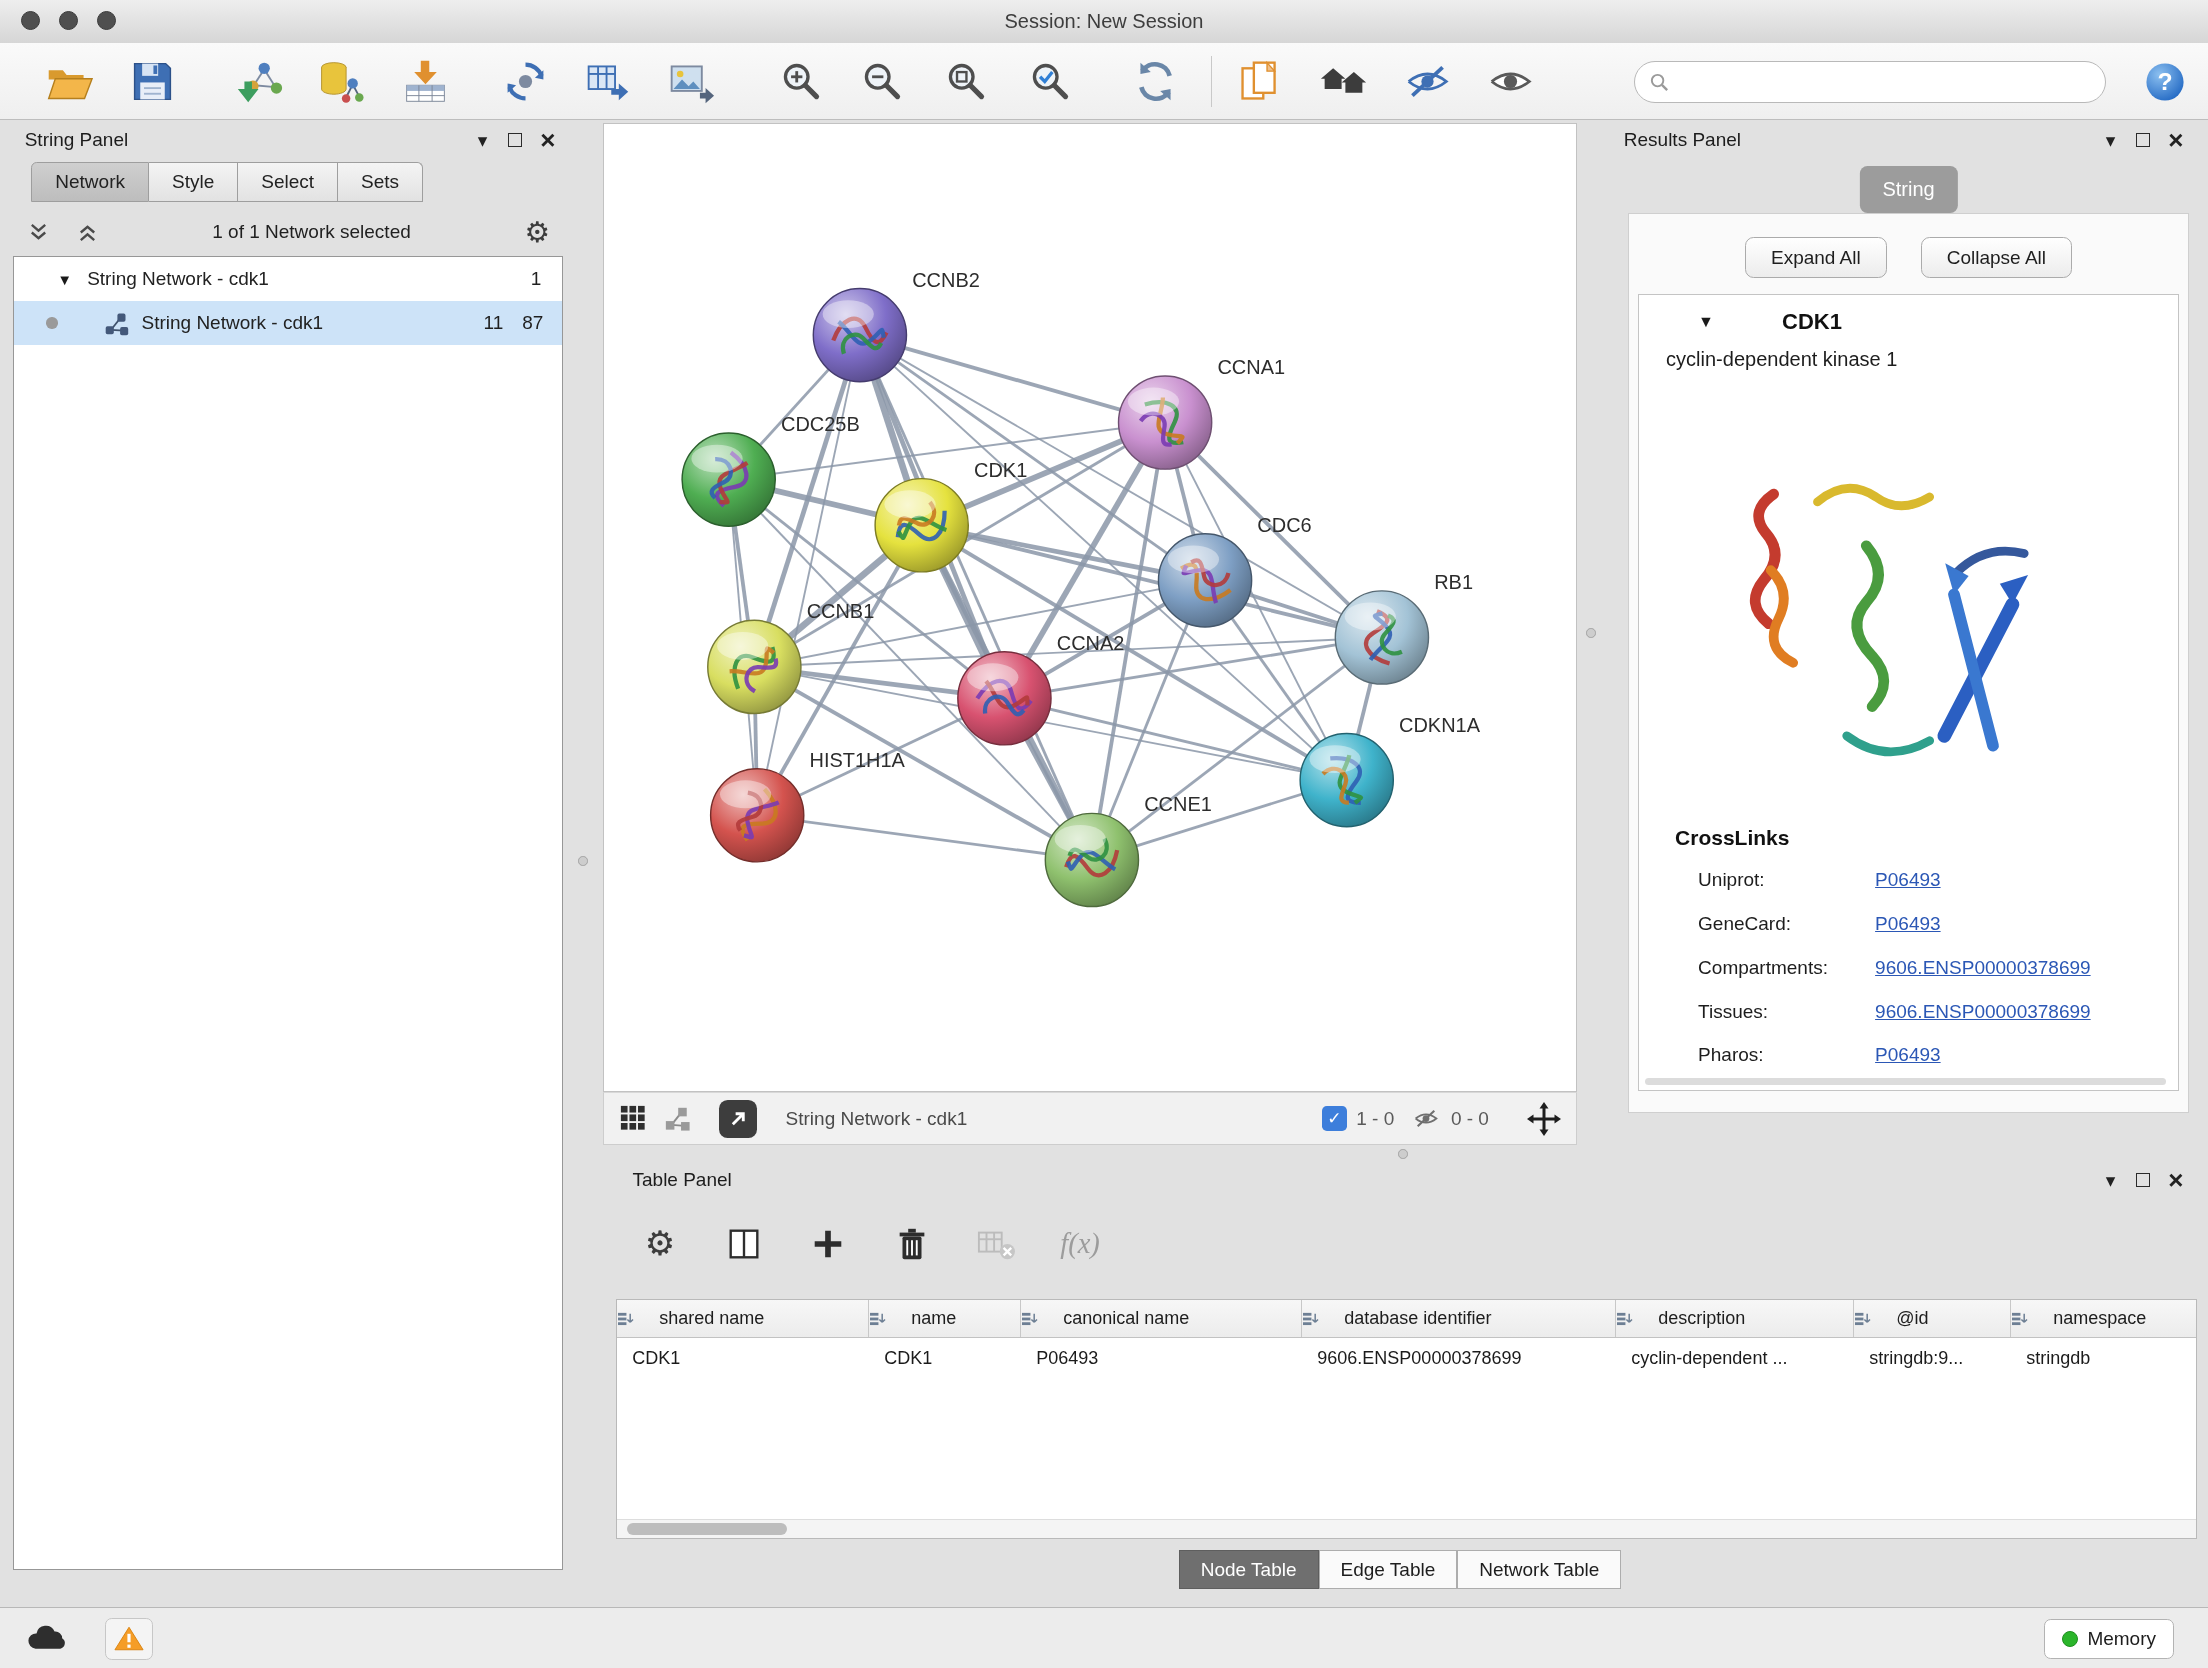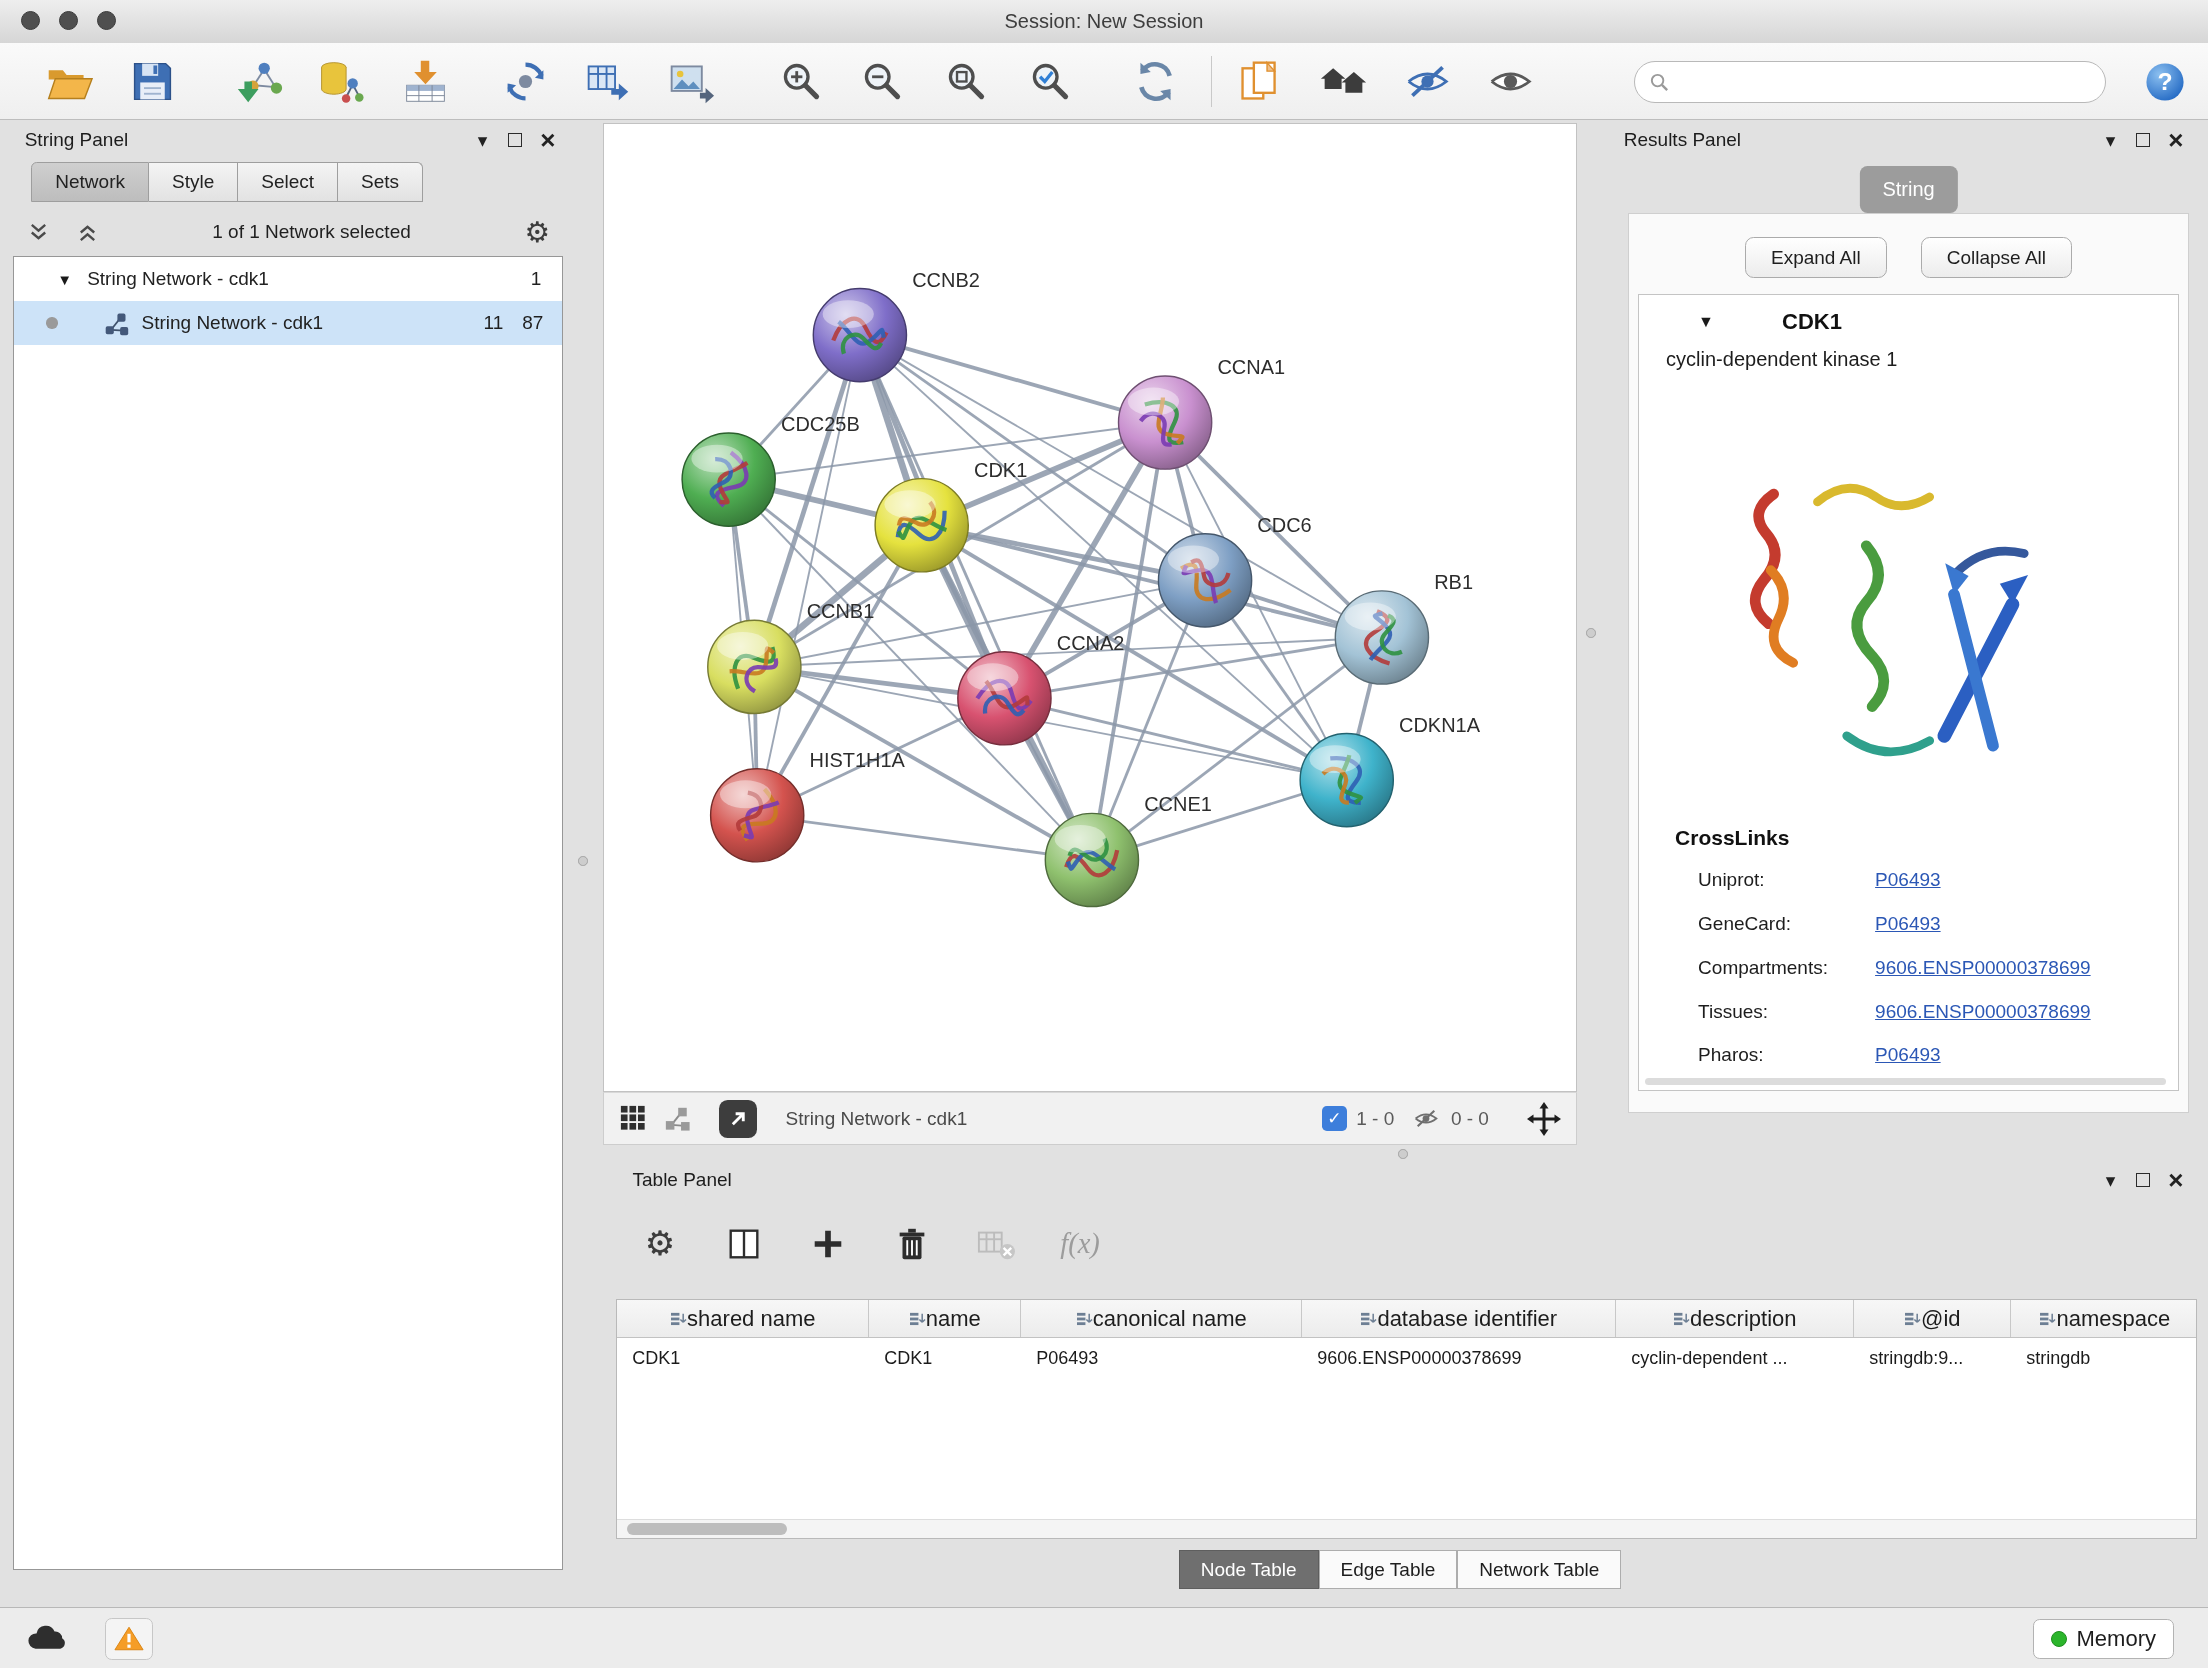--- a/index.html
+++ b/index.html
@@ -78,34 +78,34 @@
 
 .table-panel{position:absolute;left:603px;top:1162px;width:1594px;height:443px}
 .tp-header{position:absolute;left:0;top:0;right:0;height:36px;display:flex;align-items:center}
 .tp-header .panel-title{margin-left:29.5px}
 .tp-header .hicons{margin-left:auto;display:flex;gap:5.7px;margin-right:7.6px}
 .tp-toolbar{position:absolute;left:34px;top:53px;height:57px;display:flex;align-items:center;gap:38px}
 .tp-tool{display:flex;align-items:center;justify-content:center;width:46px;height:46px}
 .fx-label{font-family:"Liberation Serif",serif;font-style:italic;font-size:28.5px;color:#9c9c9c}
 .tp-table{position:absolute;left:13.3px;top:137px;right:0;height:240px;background:#fff;border:1px solid #b9b9b9;overflow:hidden}
 .tp-thead{display:flex;height:38px;background:linear-gradient(#f7f7f7,#ececec);border-bottom:1px solid #c2c2c2}
-.tp-th{display:flex;align-items:center;justify-content:center;gap:0;font-size:22px;color:#1d1d1d;border-right:1px solid #c8c8c8;overflow:hidden;white-space:nowrap;flex:none}
+.tp-th{display:flex;align-items:center;gap:25px;font-size:18px;color:#1d1d1d;border-right:1px solid #c8c8c8;overflow:hidden;white-space:nowrap;flex:none}
 .tp-trow{display:flex;height:40px;align-items:center}
 .tp-td{font-size:18px;color:#1b1b1b;padding-left:15px;overflow:hidden;white-space:nowrap;flex:none}
 .tp-hscroll{position:absolute;left:0;right:0;bottom:0;height:19px;background:#f4f4f4;border-top:1px solid #ddd}
 .tp-thumb{position:absolute;left:9.5px;top:2.9px;width:160px;height:12.4px;background:#bdbdbd;border-radius:6.7px}
 .tp-tabs{position:absolute;left:0;right:0;top:388px;display:flex;justify-content:center}
 .tp-tab{font-size:19px;padding:7.6px 21px;border:1px solid #adadad;background:#fafafa;color:#1d1d1d}
 .tp-tab.active{background:#6f6f6f;color:#fff;border-color:#5e5e5e}
 
 
 .statusbar{position:absolute;left:0;top:1607px;width:2208px;height:61px;background:#ececec;border-top:1px solid #b8b8b8}
 .sb-warn{position:absolute;left:105px;top:9.5px;width:48px;height:42px;background:#f4f4f4;border:1px solid #c7c7c7;border-radius:6.7px;display:flex;align-items:center;justify-content:center}
 .sb-cloud{position:absolute;left:25px;top:15px}
-.sb-memory{position:absolute;right:34px;top:10.5px;height:40px;background:#fff;border:1px solid #b3b3b3;border-radius:6.7px;display:flex;align-items:center;gap:9.5px;padding:0 17px;font-size:22px;color:#1d1d1d}
+.sb-memory{position:absolute;right:34px;top:10.5px;height:40px;background:#fff;border:1px solid #b3b3b3;border-radius:6.7px;display:flex;align-items:center;gap:9.5px;padding:0 17px;font-size:19px;color:#1d1d1d}
 .mem-dot{width:16px;height:16px;border-radius:50%;background:#2bb52b;border:1px solid #1f8f1f}
 
 .grip{position:absolute;width:9.5px;height:9.5px;border-radius:50%;background:#cdcdcd;border:1px solid #a3a3a3}
 </style>
 </head>
 <body>
 
 <div class="titlebar">
   <span class="light" style="left:21px"></span>
   <span class="light" style="left:59px"></span>

